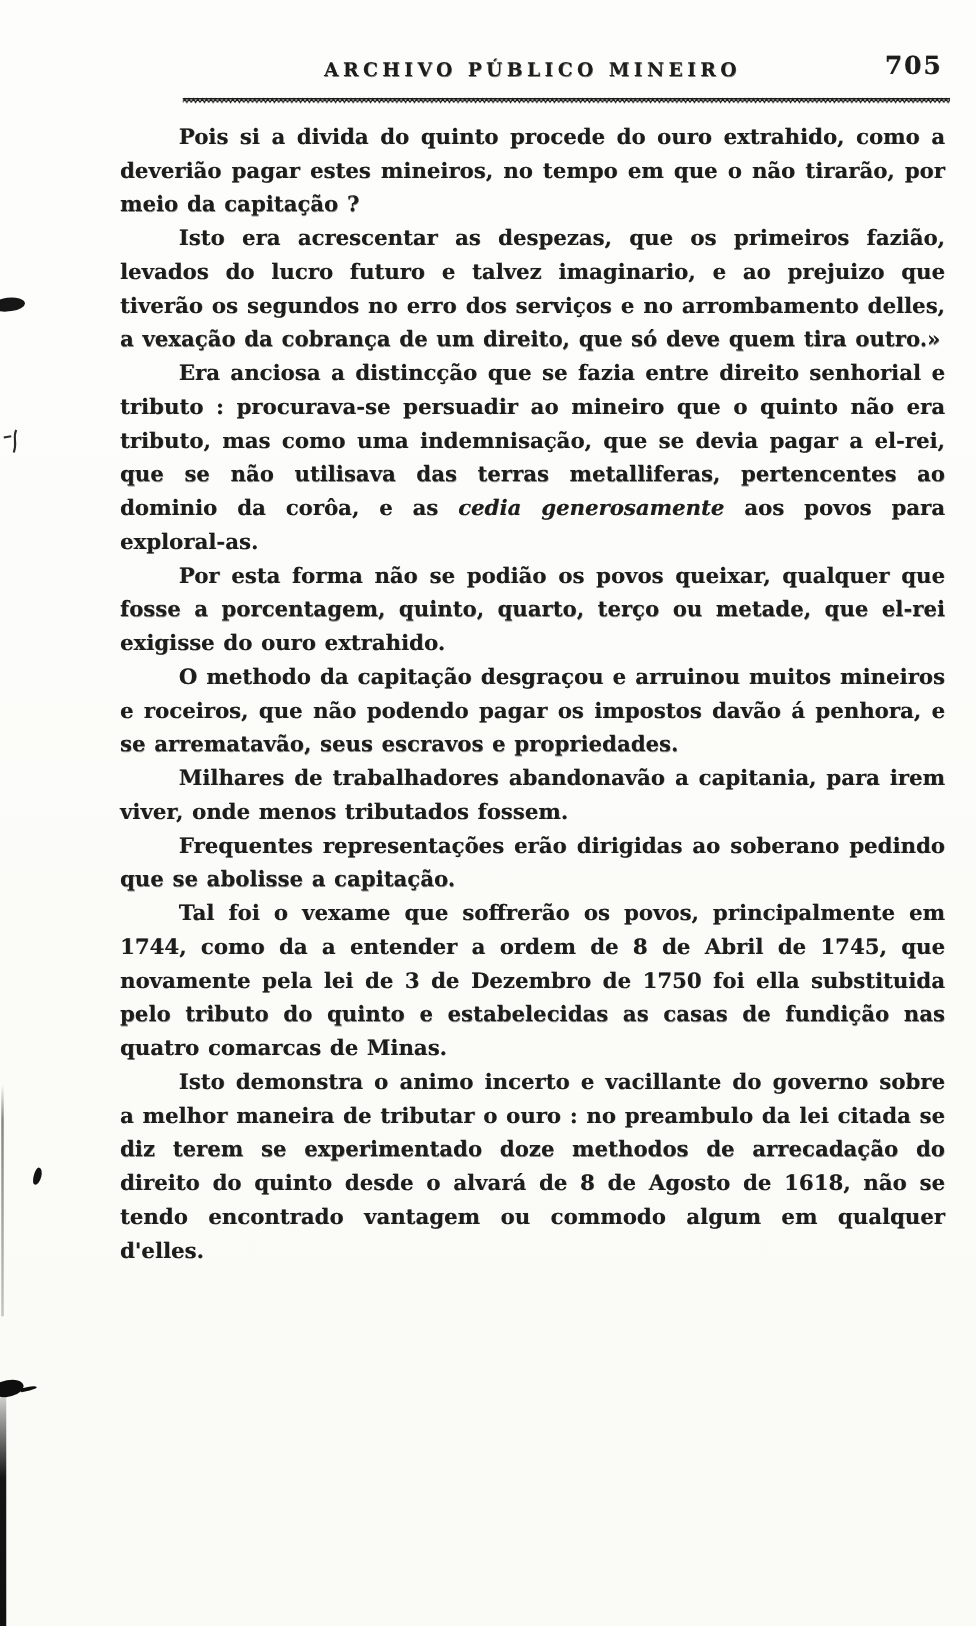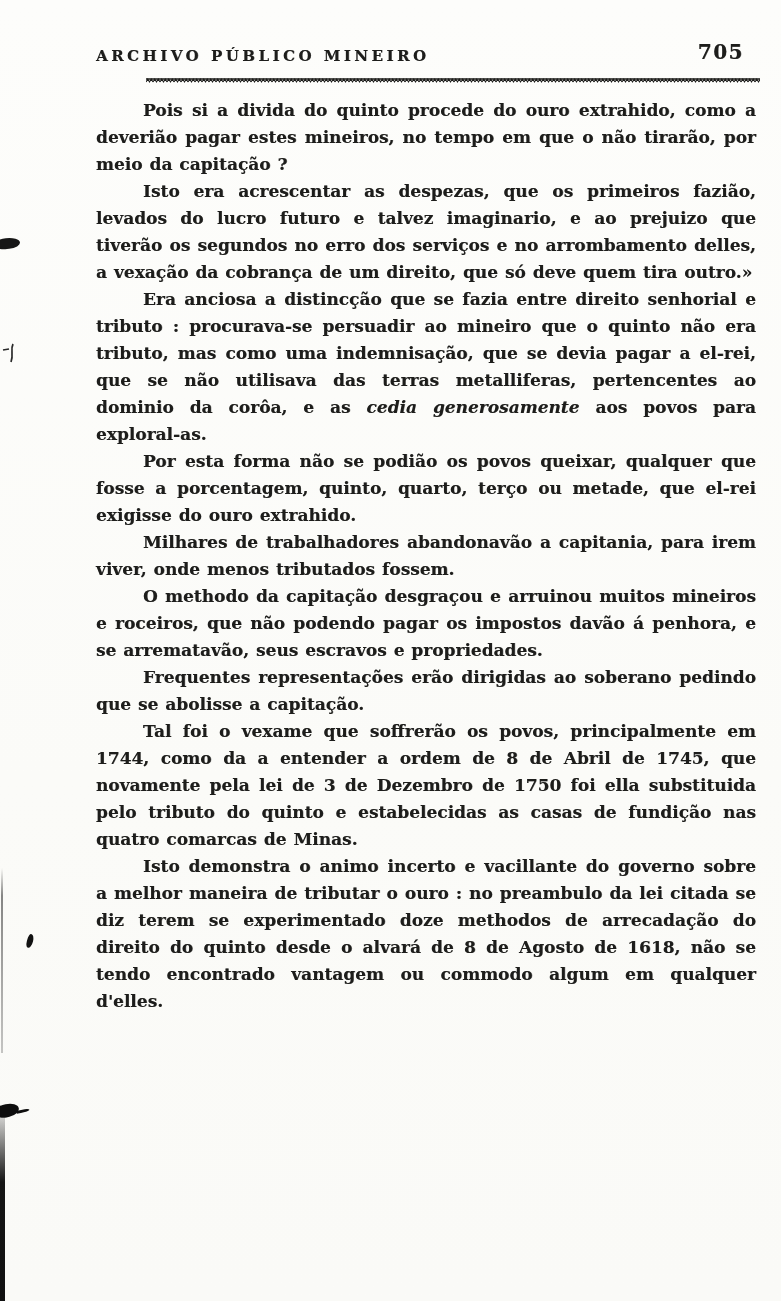--- a/index.html
+++ b/index.html
@@ -15,32 +15,33 @@
   }
   .content {
     position: absolute;
     left: 96px;
     top: 0;
     width: 660px;
   }
   .header {
     position: relative;
     padding-top: 46px;
+    text-align: center;
     height: 20px;
   }
   .running-title {
     font-size: 15px;
     font-weight: bold;
     letter-spacing: 3.5px;
     white-space: nowrap;
     text-shadow: 0.4px 0.3px 0 rgba(25,25,25,0.55);
   }
   .page-number {
     position: absolute;
-    right: 12px;
+    right: 2px;
     top: 40px;
     font-size: 20px;
     font-weight: bold;
     letter-spacing: 1.5px;
     text-shadow: 0.4px 0.3px 0 rgba(25,25,25,0.6);
   }
   .rule-wrap {
     margin-top: 10px;
     margin-left: 50px;
     width: 614px;
@@ -118,22 +119,22 @@
         <rect x="0" y="0" width="614" height="8" fill="url(#zig)"></rect>
         <path d="M0 3 L614 3" stroke="#1c1c1a" stroke-width="1.3"></path>
       </svg>
     </div>
 
     <div class="body-block" id="paragraphs">
         <p class="para">Pois si a divida do quinto procede do ouro extrahido, como a deverião pagar estes mineiros, no tempo em que o não tirarão, por meio da capitação ?</p>
         <p class="para">Isto era acrescentar as despezas, que os primeiros fazião, levados do lucro futuro e talvez imaginario, e ao prejuizo que tiverão os segundos no erro dos serviços e no arrombamento delles, a vexação da cobrança de um direito, que só deve quem tira outro.»</p>
         <p class="para"><span>Era anciosa a distincção que se fazia entre direito senhorial e tributo : procurava-se persuadir ao mineiro que o quinto não era tributo, mas como uma indemnisação, que se devia pagar a el-rei, que se não utilisava das terras metalliferas, pertencentes ao dominio da corôa, e as </span><em>cedia generosamente</em><span> aos povos para exploral-as.</span></p>
         <p class="para">Por esta forma não se podião os povos queixar, qualquer que fosse a porcentagem, quinto, quarto, terço ou metade, que el-rei exigisse do ouro extrahido.</p>
+        <p class="para">O methodo da capitação desgraçou e arruinou muitos mineiros e roceiros, que não podendo pagar os impostos davão á penhora, e se arrematavão, seus escravos e propriedades.</p>
         <p class="para">Milhares de trabalhadores abandonavão a capitania, para irem viver, onde menos tributados fossem.</p>
-        <p class="para">O methodo da capitação desgraçou e arruinou muitos mineiros e roceiros, que não podendo pagar os impostos davão á penhora, e se arrematavão, seus escravos e propriedades.</p>
         <p class="para">Frequentes representações erão dirigidas ao soberano pedindo que se abolisse a capitação.</p>
         <p class="para">Tal foi o vexame que soffrerão os povos, principalmente em 1744, como da a entender a ordem de 8 de Abril de 1745, que novamente pela lei de 3 de Dezembro de 1750 foi ella substituida pelo tributo do quinto e estabelecidas as casas de fundição nas quatro comarcas de Minas.</p>
         <p class="para">Isto demonstra o animo incerto e vacillante do governo sobre a melhor maneira de tributar o ouro : no preambulo da lei citada se diz terem se experimentado doze methodos de arrecadação do direito do quinto desde o alvará de 8 de Agosto de 1618, não se tendo encontrado vantagem ou commodo algum em qualquer d'elles.</p>
       </div>
 
   </div>
 
   <div class="ink-blot-top"></div>
   <div class="ink-squiggle">
     <svg width="16" height="26">

